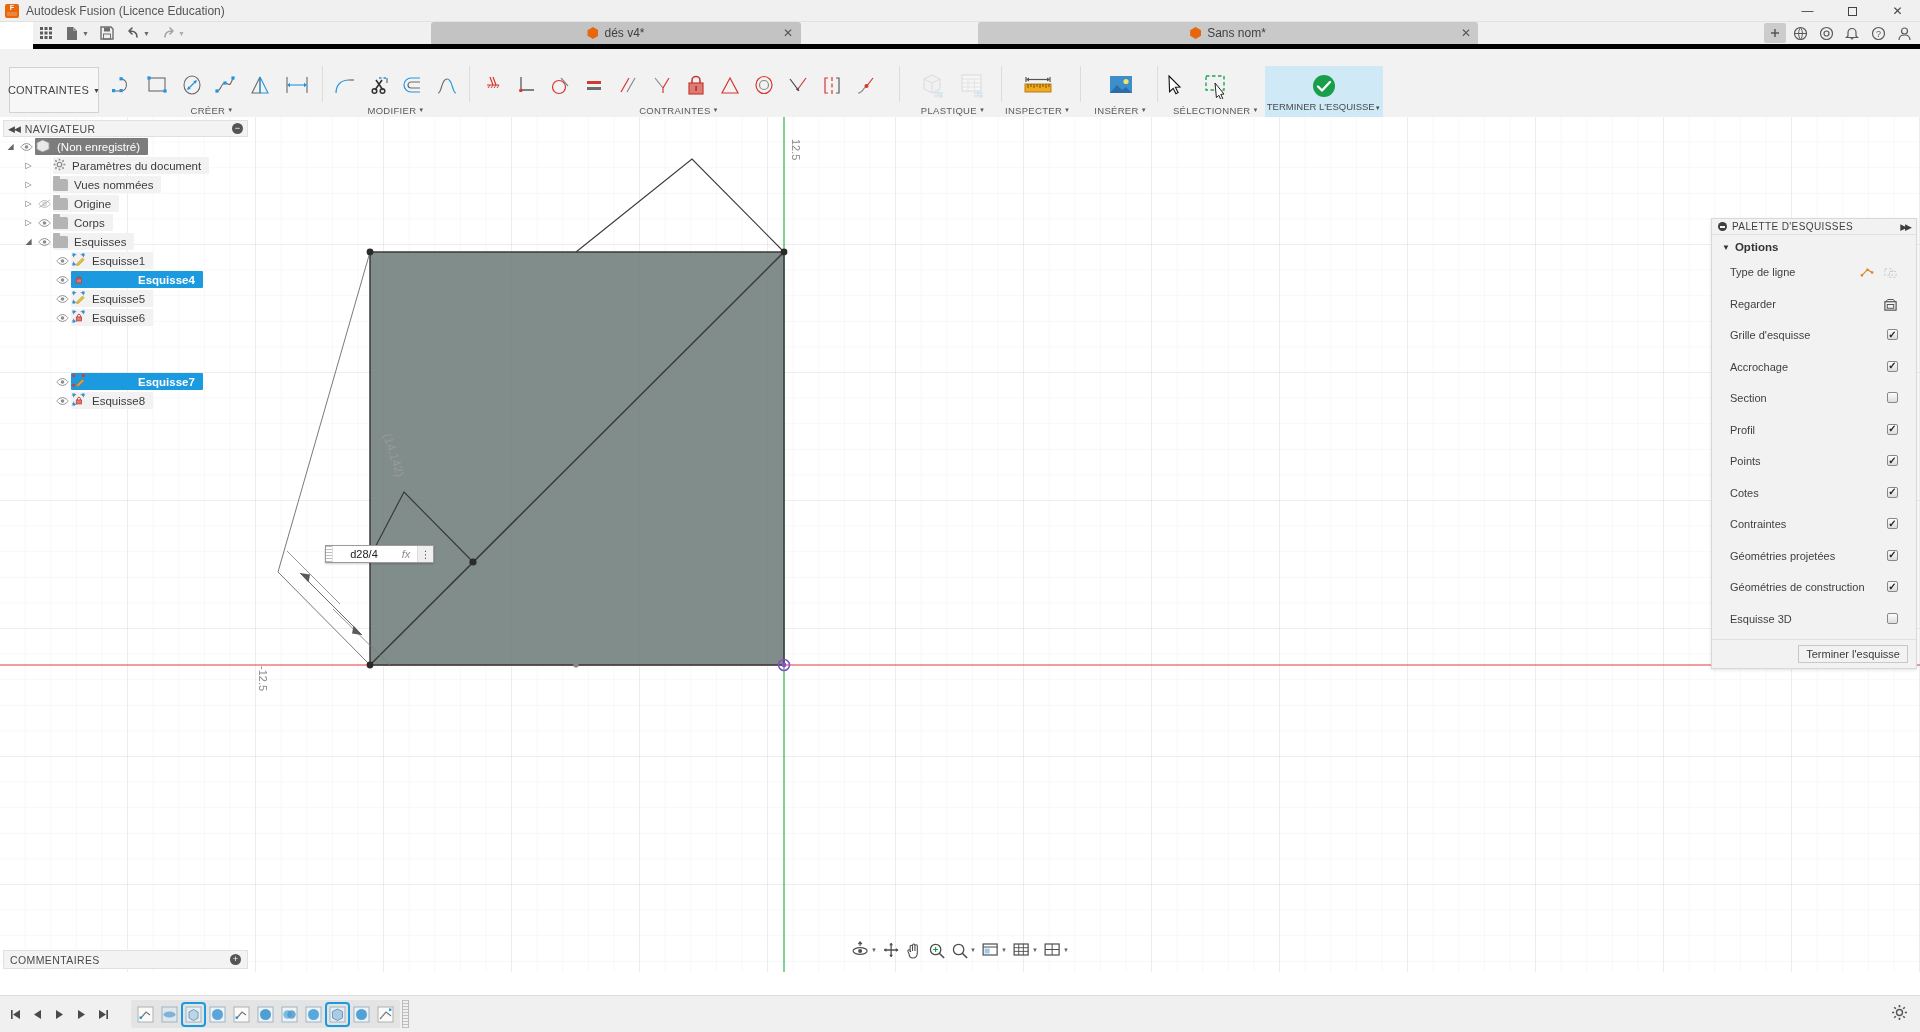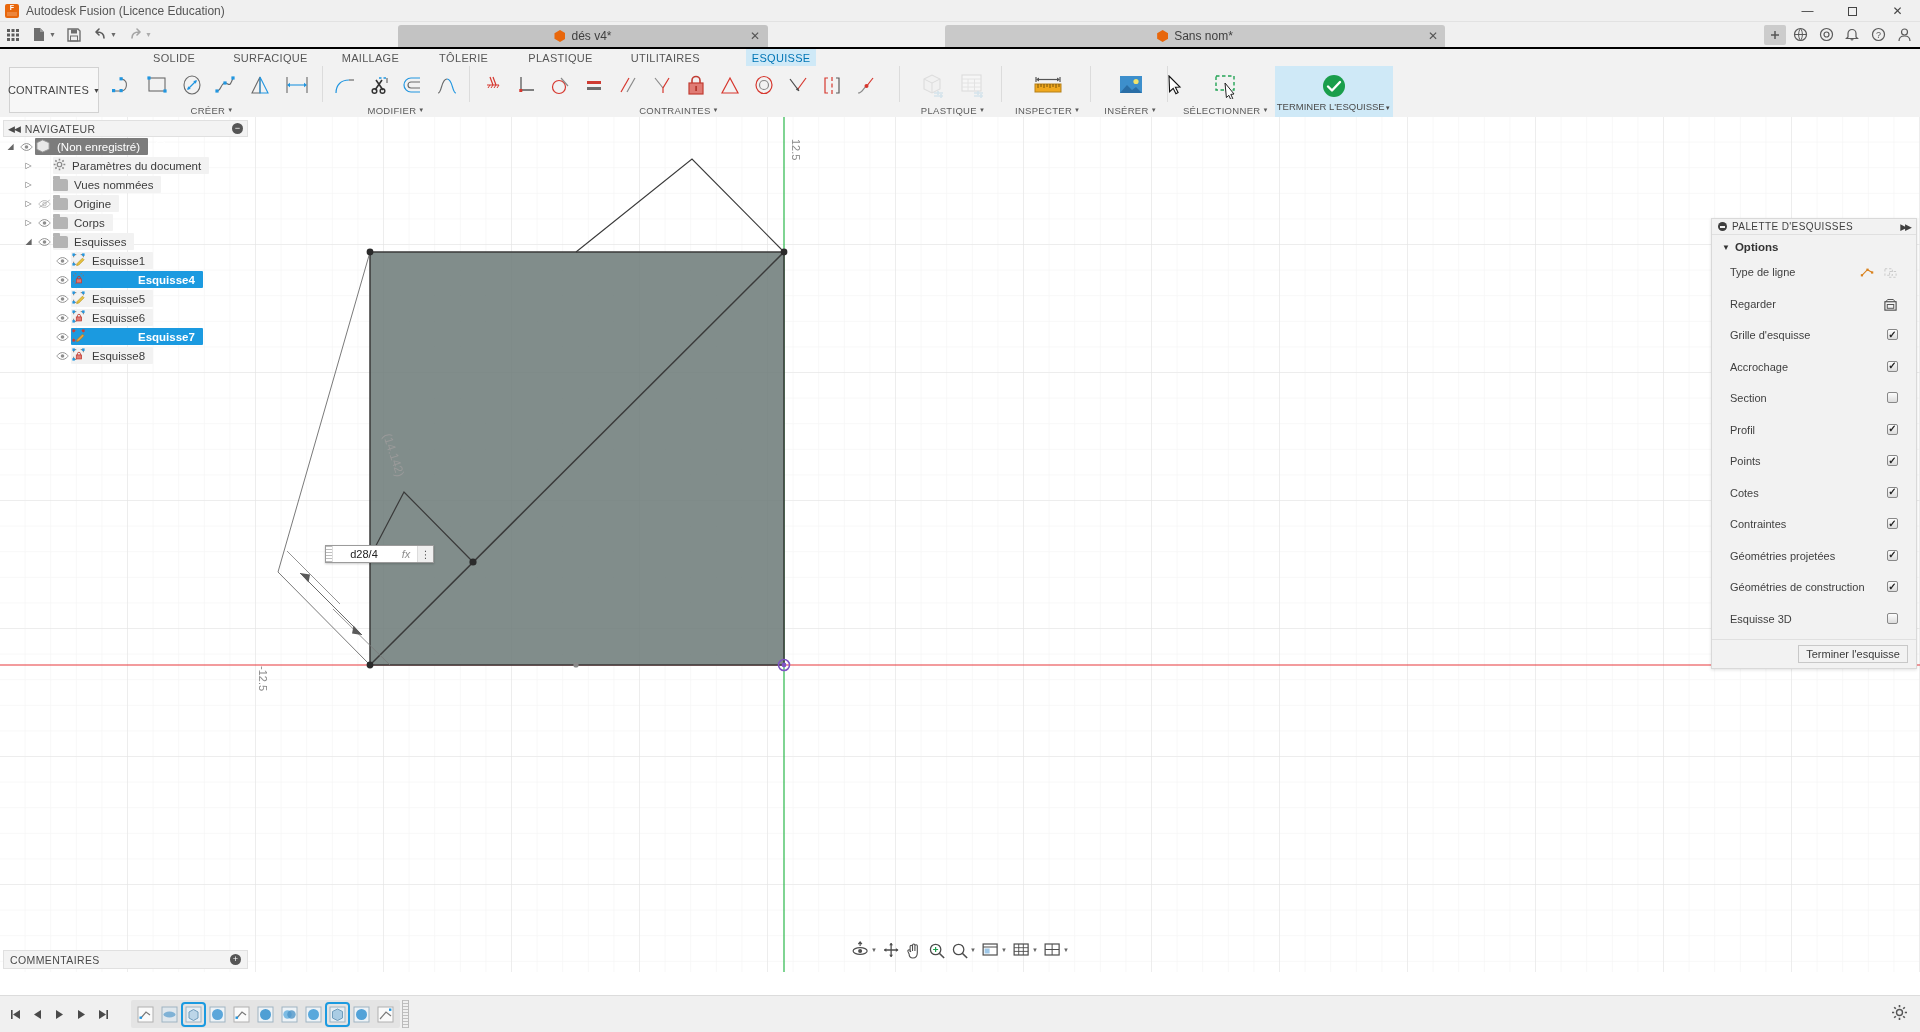--- a/index.html
+++ b/index.html
@@ -30,21 +30,21 @@
   #titlebar .title { font-size:12px; color:#555; }
   #winbtns { position:absolute; right:0; top:0; height:22px; display:flex; }
   #winbtns div {
     width:45px; height:22px; display:flex; align-items:center; justify-content:center;
     font-size:12px; color:#444;
   }
 
   
   #qatbar {
     height:27px; background:#f0f0f0; display:flex; align-items:center;
-    position:relative; border-bottom:2px solid #000000;
+    position:relative; border-bottom:5px solid #000000;margin-left:33px;
   }
   .qat-ico { width:26px; height:26px; display:flex; align-items:center; justify-content:center; color:#5c5c5c; }
   .qat-ico svg{ display:block; }
   .caret { font-size:7px; color:#6a6a6a; margin-left:-3px; margin-right:3px; width:9px;}
   .docTab {
     position:absolute; height:22px; background:#c3c3c3; border-radius:3px 3px 0 0;
     display:flex; align-items:center; padding:0 8px; gap:6px; color:#3f3f3f; font-size:12px;
     bottom:0;
   }
   .docTab .cube { width:11px;height:12px;background:#e8670c; clip-path:polygon(50% 0,100% 27%,100% 73%,50% 100%,0 73%,0 27%); }
@@ -273,36 +273,20 @@
     <div class="rIco">
       <svg width="15" height="15" viewBox="0 0 15 15">
           <circle cx="7.5" cy="5" r="3" fill="none" stroke="#5a5a5a" stroke-width="1.2"></circle>
       <path d="M2 14c0-3.3 2.5-5 5.5-5s5.5 1.7 5.5 5" fill="none" stroke="#5a5a5a" stroke-width="1.2"></path>
         </svg>
     </div>
   </div>
 </div>
 
 <div id="ribbon">
-  <div id="tabrow">
-    <div style="width:147px"></div>
-    <div class="rtab">SOLIDE</div>
-    <div style="width:26px"></div>
-    <div class="rtab">SURFACIQUE</div>
-    <div style="width:22px"></div>
-    <div class="rtab">MAILLAGE</div>
-    <div style="width:28px"></div>
-    <div class="rtab">TÔLERIE</div>
-    <div style="width:28px"></div>
-    <div class="rtab">PLASTIQUE</div>
-    <div style="width:26px"></div>
-    <div class="rtab">UTILITAIRES</div>
-    <div style="width:40px"></div>
-    <div class="rtab active">ESQUISSE</div>
-  </div>
 
   <div id="panels">
     <div id="conceptionBtn">
       <span>CONTRAINTES</span>
       <span style="font-size:7px">▼</span>
     </div>
 
     <div class="panel">
       <div class="icons">
         <div class="tbtn">
@@ -502,21 +486,21 @@
           </div>
       </div>
       <div class="plabel">
         <span>PLASTIQUE</span>
           <span style="font-size:6px">▼</span>
       </div>
     </div>
 
     <div class="vdiv" style="margin-left:6px"></div>
 
-    <div class="panel" style="margin-left:10px">
+    <div class="panel" style="">
       <div class="icons">
         <div class="tbtn wide">
           <svg width="36" height="24" viewBox="0 0 36 24">
               <path d="M6 4v5M30 4v5" stroke="#555" stroke-width="1.2"></path>
           <path d="M7 6.5h22" stroke="#555" stroke-width="1.2"></path>
               <path d="M6 6.5l3-2v4zM30 6.5l-3-2v4z" fill="#555"></path>
           <rect x="5" y="11" width="26" height="8" fill="#f0a81e" stroke="#b5801a" stroke-width="1"></rect>
           <path d="M8 11v4M11 11v3M14 11v4M17 11v3M20 11v4M23 11v3M26 11v4M29 11v3" stroke="#6b4a08" stroke-width=".9"></path>
             </svg>
           </div>
@@ -803,21 +787,21 @@
     <path d="M3 3h3M11 3h3M3 3v3M14 3v3M3 11v3M3 14h3" fill="none" stroke="#7a7a7a" stroke-width="1.1"></path>
     <rect x="1.6" y="1.6" width="2.8" height="2.8" fill="#2196e0"></rect>
     <rect x="12.6" y="1.6" width="2.8" height="2.8" fill="#2196e0"></rect>
     <rect x="1.6" y="12.6" width="2.8" height="2.8" fill="#2196e0"></rect>
     <rect x="6" y="9" width="6" height="4.5" fill="#e07b74" stroke="#c13c33" stroke-width=".9"></rect>
               <path d="M7.3 9V7.7a1.7 1.7 0 013.4 0V9" fill="none" stroke="#c13c33" stroke-width="1"></path>
             </svg></span>
           <span class="lbl2">Esquisse6</span>
         </span>
       </div>
-      <div class="trow sel" style="padding-left: 36px;">
+      <div class="trow sel" style="padding-left: 36px; margin-top: 45px;">
         <span class="exp"></span>
         <span class="eye">
           <svg width="13" height="10" viewBox="0 0 15 11">
             <path d="M1 5.5S3.5 1.5 7.5 1.5 14 5.5 14 5.5 11.5 9.5 7.5 9.5 1 5.5 1 5.5z" fill="none" stroke="#8e8e8e" stroke-width="1.1"></path>
             <circle cx="7.5" cy="5.5" r="2.1" fill="#8e8e8e"></circle>
           </svg>
         </span>
         <span class="tw">
           <span style="display:inline-block;margin-right:4px"><svg width="15" height="15" viewBox="0 0 17 17">
     <path d="M3 3h3M11 3h3M3 3v3M14 3v3M3 11v3M3 14h3" fill="none" stroke="#7a7a7a" stroke-width="1.1"></path>

